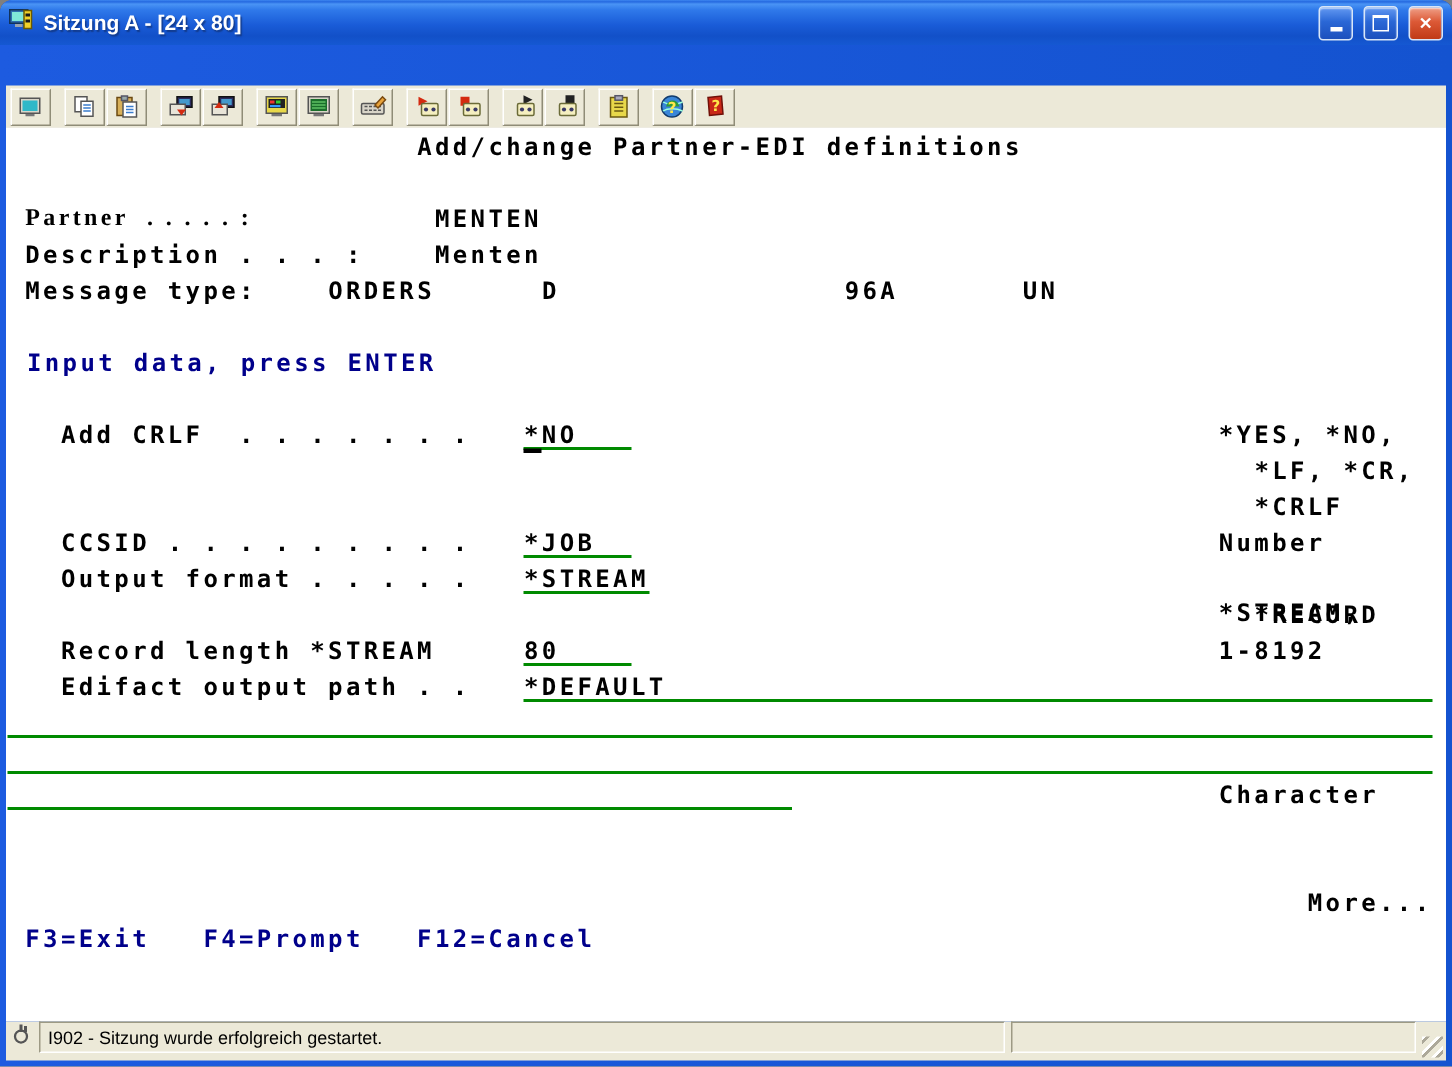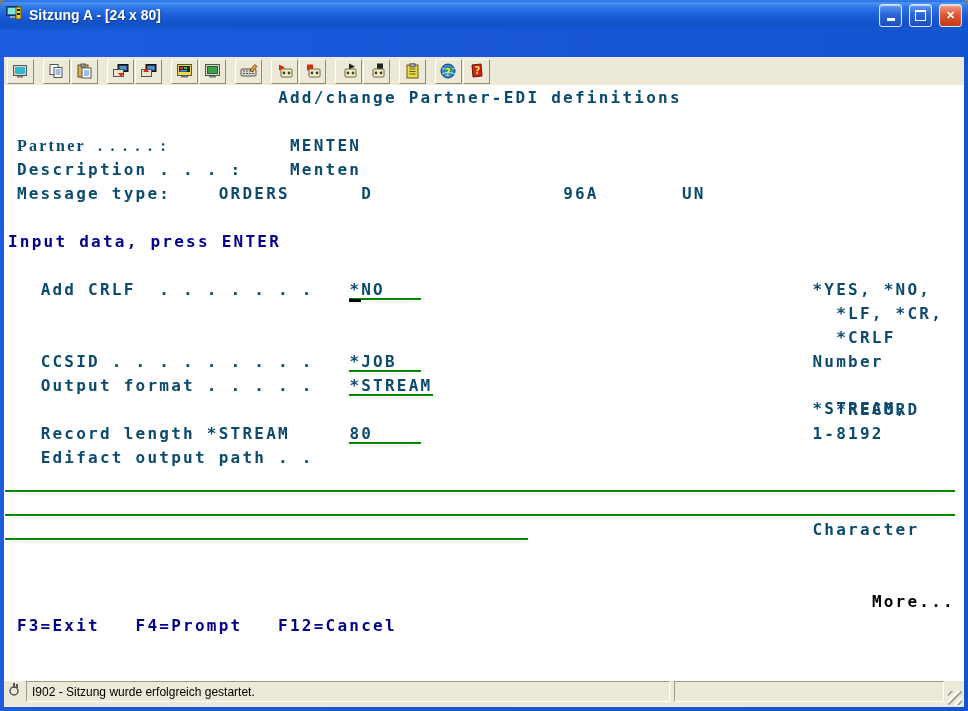--- a/index.html
+++ b/index.html
@@ -33,21 +33,21 @@
     display:flex;align-items:center;border-bottom:1px solid #c8c4ae;}
   .tool-btn{width:25px;height:23px;background:#ece9d8;border:1px solid;border-color:#ffffff #8f8c77 #8f8c77 #ffffff;
     display:inline-flex;align-items:center;justify-content:center;margin-right:1px;}
   .tool-btn.group-start{margin-left:8px;}
   .tool-btn:first-child{margin-left:3px;}
   .tool-btn svg{display:block;}
   
   .terminal{position:absolute;top:85px;left:4px;right:4px;bottom:30px;background:#ffffff;overflow:hidden;}
   .tseg{position:absolute;font-family:"DejaVu Sans Mono",monospace;font-weight:bold;font-size:16px;
     line-height:21px;height:21px;letter-spacing:2.24px;white-space:pre;}
-  .tseg.green{color:#0c4a6e;}
+  .tseg.green{color:#000000;}
   .tseg.blue{color:#00008B;}
   .tseg.black{color:#000000;}
   .tseg.field{border-bottom:2px solid #008A00;height:19px;display:inline-block;overflow:visible;}
   .cursor{position:absolute;width:12px;height:3px;background:#000;}
   
   .statusbar{position:absolute;left:4px;right:4px;bottom:4px;height:26px;background:#ece9d8;
     display:flex;gap:4px;padding:0 2px;font-size:12px;color:#000;}
   .status-icon{width:16px;height:16px;display:flex;align-items:center;justify-content:center;}
   .status-panel{border:1px solid;border-color:#9d9a84 #ffffff #ffffff #9d9a84;height:19px;
     display:flex;align-items:center;padding:0 5px;white-space:nowrap;overflow:hidden;}
@@ -236,37 +236,38 @@
       <span class="tseg green" style="left: 274.125px; top: 2px;">Add/change Partner-EDI definitions</span>
       <span class="tseg green" style="left: 12.875px; top: 50px; font-family: Liberation Serif, serif;">Partner  . . . . . :</span>
       <span class="tseg green" style="left: 286px; top: 50px;">MENTEN</span>
       <span class="tseg green" style="left: 12.875px; top: 74px;">Description . . . :</span>
       <span class="tseg green" style="left: 286px; top: 74px;">Menten</span>
       <span class="tseg green" style="left: 12.875px; top: 98px;">Message type:</span>
       <span class="tseg green" style="left: 214.75px; top: 98px;">ORDERS</span>
       <span class="tseg green" style="left: 357.25px; top: 98px;">D</span>
       <span class="tseg green" style="left: 559.125px; top: 98px;">96A</span>
       <span class="tseg green" style="left: 677.875px; top: 98px;">UN</span>
-      <span class="tseg blue" style="left: 4px; top: 146px;">Input data, press ENTER</span>
+      <span class="tseg blue" style="left: 14px; top: 146px;">Input data, press ENTER</span>
       <span class="tseg green" style="left: 36.625px; top: 194px;">Add CRLF  . . . . . . .</span>
       <span class="tseg green field" style="left: 345.375px; top: 194px; width: 71.25px;">*NO</span>
       <span class="tseg green" style="left: 808.5px; top: 194px;">*YES, *NO,</span>
       <span class="tseg green" style="left: 832.25px; top: 218px;">*LF, *CR,</span>
       <span class="tseg green" style="left: 832.25px; top: 242px;">*CRLF</span>
       <span class="tseg green" style="left: 36.625px; top: 266px;">CCSID . . . . . . . . .</span>
       <span class="tseg green field" style="left: 345.375px; top: 266px; width: 71.25px;">*JOB</span>
       <span class="tseg green" style="left: 808.5px; top: 266px;">Number</span>
       <span class="tseg green" style="left: 36.625px; top: 290px;">Output format . . . . .</span>
       <span class="tseg green field" style="left: 345.375px; top: 290px; width: 83.125px;">*STREAM</span>
       <span class="tseg green" style="left: 808.5px; top: 290px; margin-top: 23px;">*STREAM,</span>
       <span class="tseg green" style="left: 832.25px; top: 314px;">*RECORD</span>
       <span class="tseg green" style="left: 36.625px; top: 338px;">Record length *STREAM</span>
       <span class="tseg green field" style="left: 345.375px; top: 338px; width: 71.25px;">80</span>
       <span class="tseg green" style="left: 808.5px; top: 338px;">1-8192</span>
       <span class="tseg green" style="left: 36.625px; top: 362px;">Edifact output path . .</span>
+      <span class="tseg green field" style="left: 345.375px; top: 362px; width: 605.625px;">*DEFAULT</span>
       <span class="tseg green field" style="left: 1px; top: 386px; width: 950px;"></span>
       <span class="tseg green field" style="left: 1px; top: 410px; width: 950px;"></span>
       <span class="tseg green field" style="left: 1px; top: 434px; width: 522.5px;"></span>
       <span class="tseg green" style="left: 808.5px; top: 434px;">Character</span>
       <span class="tseg black" style="left: 867.875px; top: 506px;">More...</span>
       <span class="tseg blue" style="left: 12.875px; top: 530px;">F3=Exit   F4=Prompt   F12=Cancel</span>
       <div class="cursor" style="left: 345.375px; top: 214px;"></div>
     </div>
 
   <div class="statusbar">

